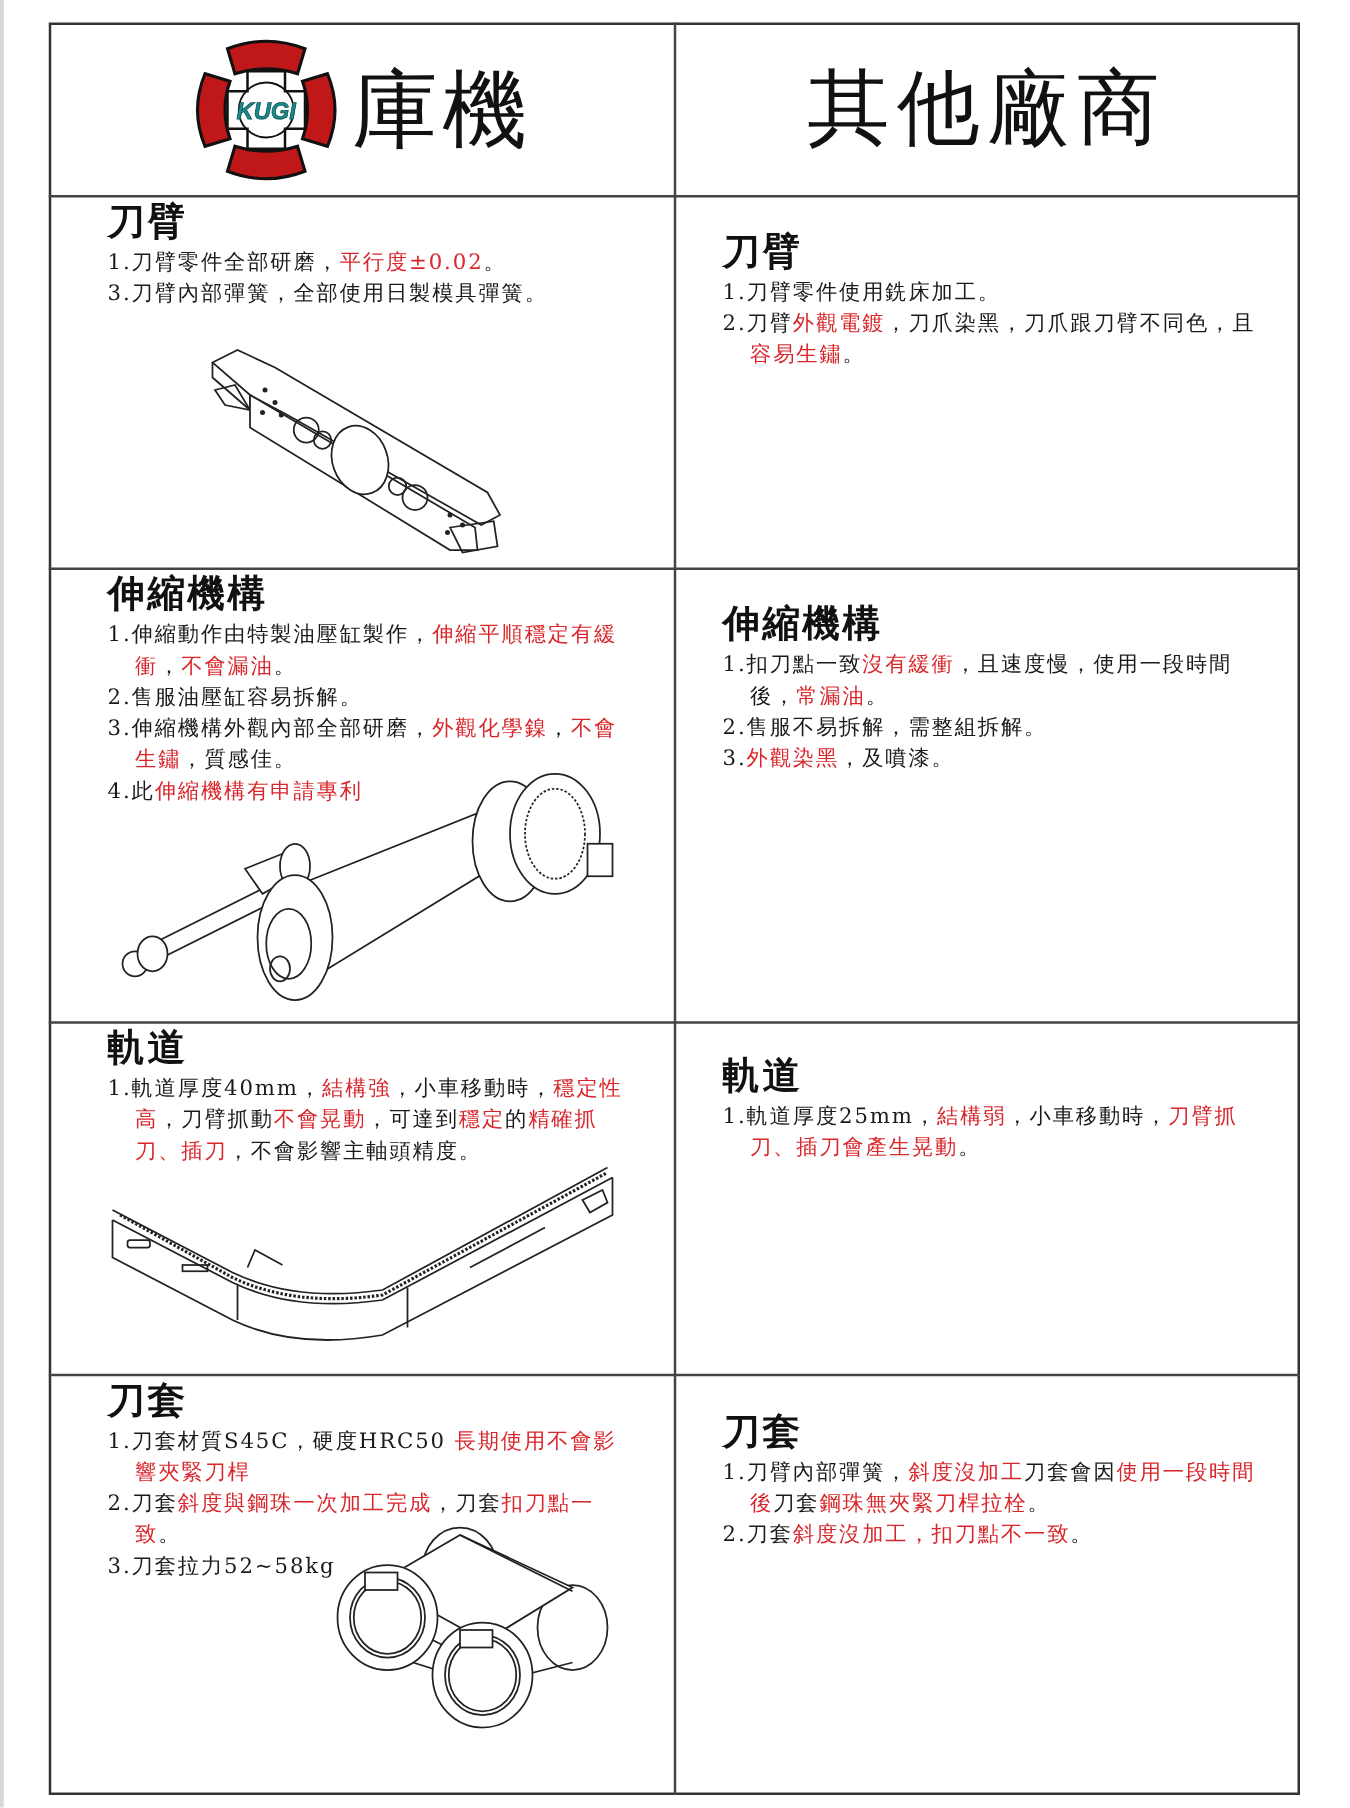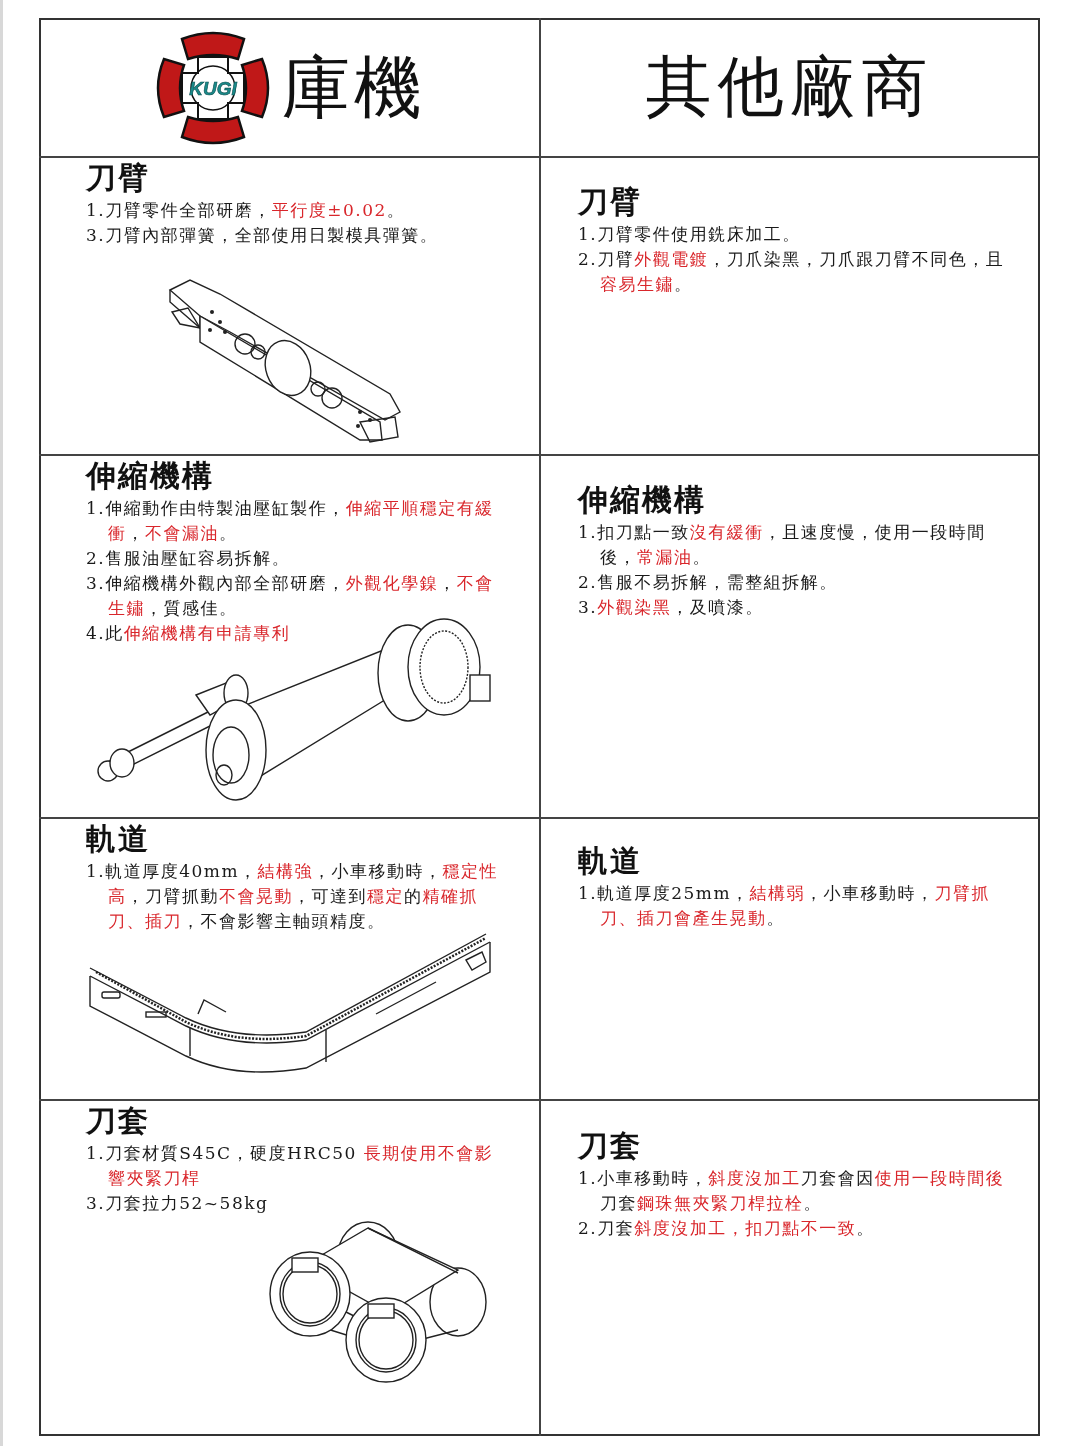--- a/index.html
+++ b/index.html
@@ -160,20 +160,21 @@
   <h2 class="sec-title">軌道</h2>
   <ul class="items">
       <li><span class="num">1.</span><span>軌道厚度25mm，</span><span class="red">結構弱</span><span>，小車移動時，</span><span class="red">刀臂抓刀、插刀會產生晃動</span><span>。</span></li>
     </ul>
 </div>
 
 <div class="cell" style="left:86px; top:1103px; width:420px;">
   <h2 class="sec-title">刀套</h2>
   <ul class="items">
       <li><span class="num">1.</span><span>刀套材質S45C，硬度HRC50 </span><span class="red">長期使用不會影響夾緊刀桿</span></li>
+      <li><span class="num">2.</span><span>刀套</span><span class="red">斜度與鋼珠一次加工完成</span><span>，刀套</span><span class="red">扣刀點一致</span><span>。</span></li>
       <li><span class="num">3.</span><span>刀套拉力52~58kg</span></li>
     </ul>
 </div>
 <div class="illus" style="left:268px; top:1218px;">
   <svg width="220" height="165" viewBox="0 0 220 165" fill="none" stroke="#222" stroke-width="1.4">
     <ellipse cx="100" cy="38" rx="30" ry="34" fill="#fff"></ellipse>
     <ellipse cx="190" cy="84" rx="28" ry="34" fill="#fff"></ellipse>
     <path d="M35 48 L100 10 L190 52 L120 95 Z" fill="#fff"></path>
     <path d="M40 105 L120 130 L190 112"></path>
     <path d="M100 10 L190 55 M30 70 L110 110"></path>
@@ -184,16 +185,16 @@
     <ellipse cx="118" cy="122" rx="30" ry="32"></ellipse>
     <ellipse cx="118" cy="122" rx="27" ry="29"></ellipse>
     <rect x="24" y="40" width="26" height="14" fill="#fff"></rect>
     <rect x="100" y="86" width="26" height="14" fill="#fff"></rect>
   </svg>
 </div>
 
 <div class="cell" style="left:578px; top:1128px; width:440px;">
   <h2 class="sec-title">刀套</h2>
   <ul class="items">
-      <li><span class="num">1.</span><span>小車移動時，</span><span class="red">斜度沒加工</span><span>刀套會因</span><span class="red">使用一段時間後</span><span>刀套</span><span class="red">鋼珠無夾緊刀桿拉栓</span><span>。</span></li>
+      <li><span class="num">1.</span><span>刀臂內部彈簧，</span><span class="red">斜度沒加工</span><span>刀套會因</span><span class="red">使用一段時間後</span><span>刀套</span><span class="red">鋼珠無夾緊刀桿拉栓</span><span>。</span></li>
       <li><span class="num">2.</span><span>刀套</span><span class="red">斜度沒加工，扣刀點不一致</span><span>。</span></li>
     </ul>
 </div>
 
 </body></html>

